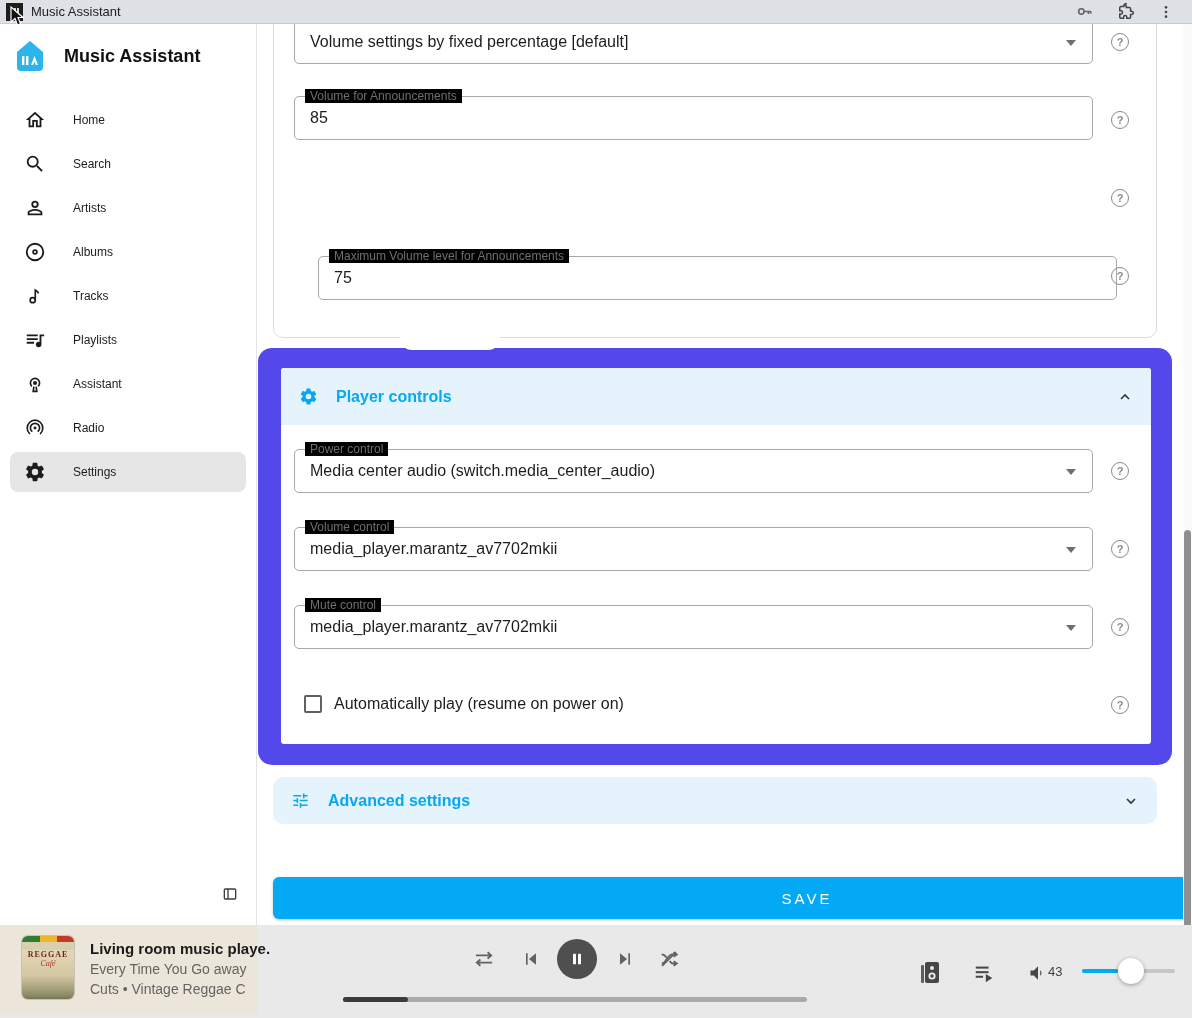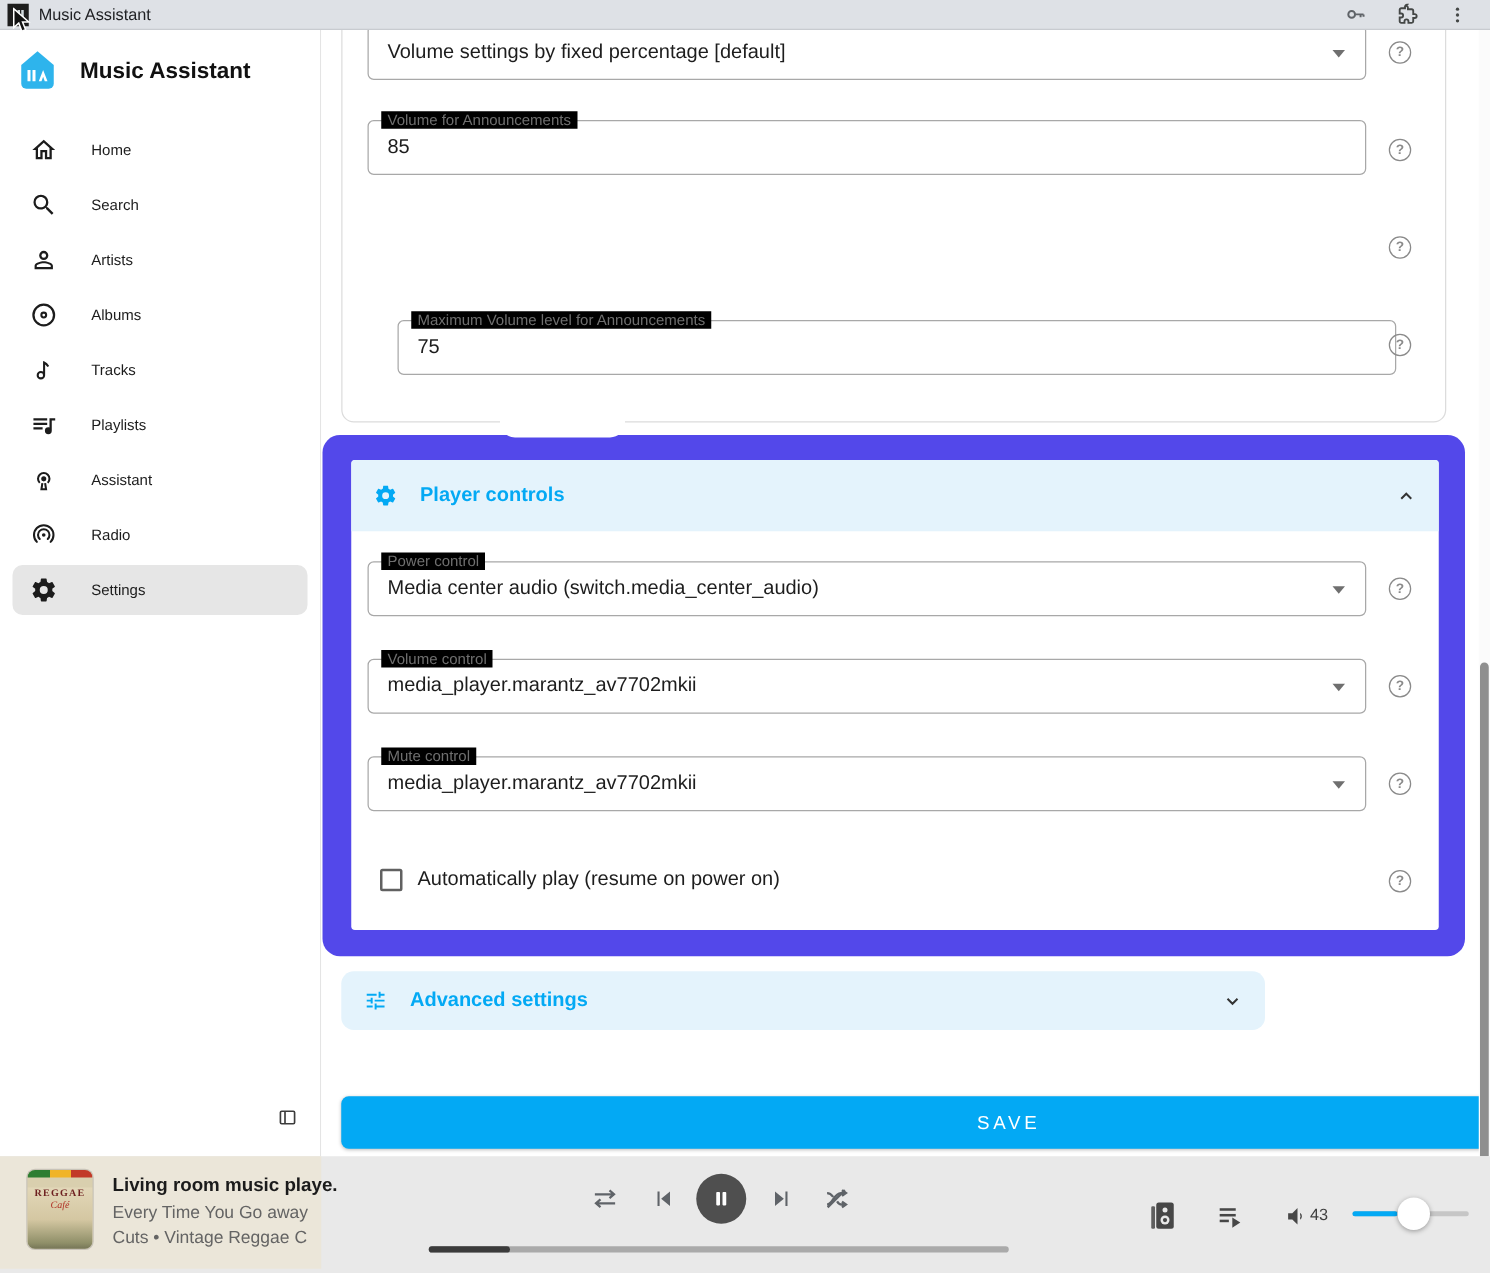--- a/index.html
+++ b/index.html
@@ -55,21 +55,21 @@
     background:#fff; border-radius:3px; overflow:hidden; }
   .sec-header { display:flex; align-items:center; height:57px; background:#e4f3fc;
     padding:0 18px; cursor:pointer; }
   .sec-header .stitle { font-size:16px; font-weight:bold; color:#03a9f4; margin-left:18px; flex:1; }
   .pill-artifact { position:absolute; left:143px; top:306px; width:100px; height:20px;
     background:#fff; border-radius:0 0 12px 12px; z-index:5; }
 
   .cb-box { width:18px; height:18px; border:2px solid #616161; border-radius:2px; background:#fff; }
   .cb-label { font-size:16px; color:#1d1d1d; margin-left:12px; }
 
-  #advanced-bar { position:absolute; left:16px; top:753px; width:739px; height:47px;
+  #advanced-bar { position:absolute; left:16px; top:753px; width:884px; height:47px;
     background:#e4f3fc; border-radius:10px; display:flex; align-items:center; padding:0 18px;
     cursor:pointer; }
   #advanced-bar .stitle { font-size:16px; font-weight:bold; color:#03a9f4; margin-left:18px; flex:1; }
 
   #save-btn { position:absolute; left:16px; top:853px; width:1068px; height:42px;
     background:#03a9f4; border:none; border-radius:6px; color:#fff; font-size:15px;
     font-weight:500; letter-spacing:3px; cursor:pointer;
     box-shadow:0 1px 3px rgba(0,0,0,.25); font-family:"Liberation Sans",sans-serif; }
 
   

